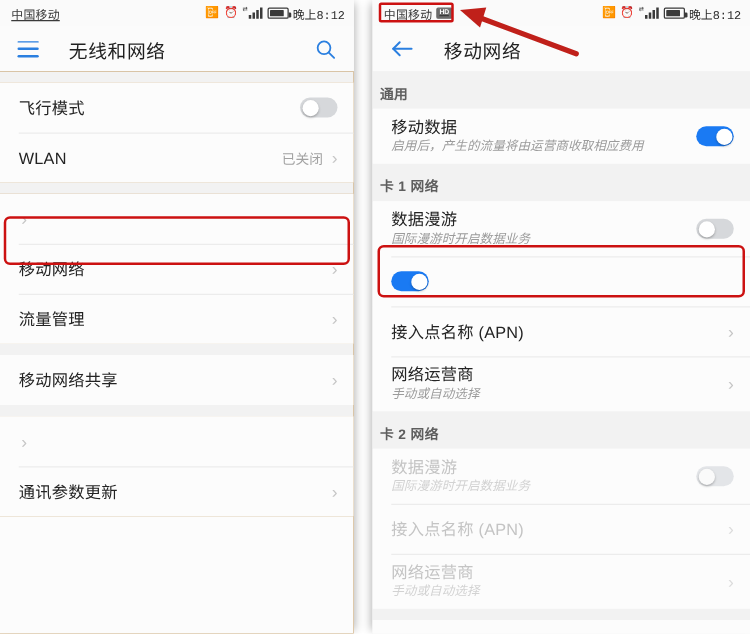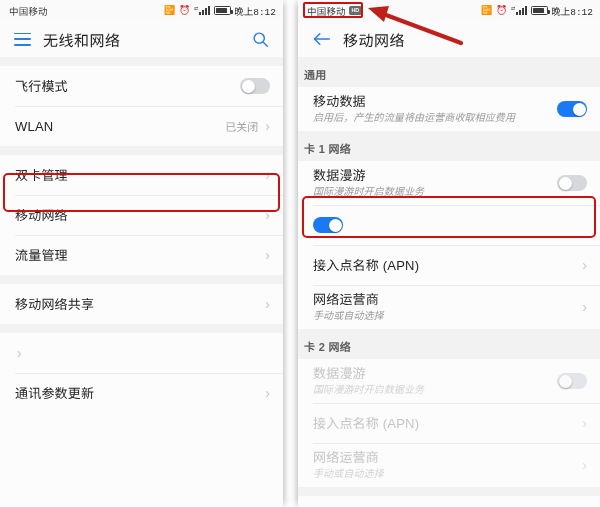--- a/index.html
+++ b/index.html
@@ -39,21 +39,21 @@
   .statusbar {
     height: 21px;
     background: #fafafa;
     display: flex;
     align-items: center;
     padding: 0 7px 0 9px;
     font-size: 9.5px;
     color: #3a3a3a;
     flex: 0 0 auto;
   }
-  .carrier { display: flex; align-items: center; gap: 3px; white-space: nowrap; }
+  .carrier { display: flex; align-items: center; gap: 3px; white-space: nowrap; text-decoration: underline; }
   .carrier-name { font-size: 9.5px; letter-spacing: .2px; }
   .hd-badge {
     display: inline-flex; align-items: center; justify-content: center;
     width: 13px; height: 9px; border: 1px solid #6b6b6b; border-radius: 1.5px;
     background: #6b6b6b; color: #fafafa;
     font-size: 5.5px; font-weight: bold; line-height: 1; letter-spacing: -.2px;
   }
   .status-spacer { flex: 1; }
   .status-right { display: flex; align-items: center; gap: 3.5px; }
   .status-right .glyph { font-size: 9px; color: #3a3a3a; line-height: 1; }
@@ -71,21 +71,21 @@
   .battery { position: relative; width: 17px; height: 9px;
              border: 1px solid #3a3a3a; border-radius: 1.5px; }
   .battery::after { content:""; position:absolute; right:-3px; top:2.5px;
              width:2px; height:4px; background:#3a3a3a; border-radius:0 1px 1px 0; }
   .battery i { position:absolute; left:1px; top:1px; bottom:1px;
              width:11px; background:#3a3a3a; border-radius:.5px; }
 
   
   .appbar {
     height: 36px; background: #fbfbfb;
-    display: flex; align-items: center; gap: 12px;
+    display: flex; align-items: center; gap: 24px;
     padding: 0 14px; flex: 0 0 auto;
   }
   .appbar .title { font-size: 15px; color: #1f1f1f; font-weight: normal; letter-spacing: .5px; }
   .icon-btn { display: inline-flex; align-items: center; justify-content: center;
               color: #2a7fe0; cursor: pointer; }
   .appbar .spacer { flex: 1; }
 
   
   .hamburger { width: 17px; height: 13px; display: flex; flex-direction: column;
                justify-content: space-between; }
@@ -215,23 +215,20 @@
             </div>
             <div class="row-value">已关闭</div>
             <div class="chevron">›</div>
           </div>
         </div>
 
         <div class="section-gap"></div>
 
         <div class="card">
           <div class="row">
-            <div class="row-texts">
-              <div class="row-title">双卡管理</div>
-            </div>
             <div class="chevron">›</div>
           </div>
           <div class="row">
             <div class="row-texts">
               <div class="row-title">移动网络</div>
             </div>
             <div class="chevron">›</div>
           </div>
           <div class="row">
             <div class="row-texts">

